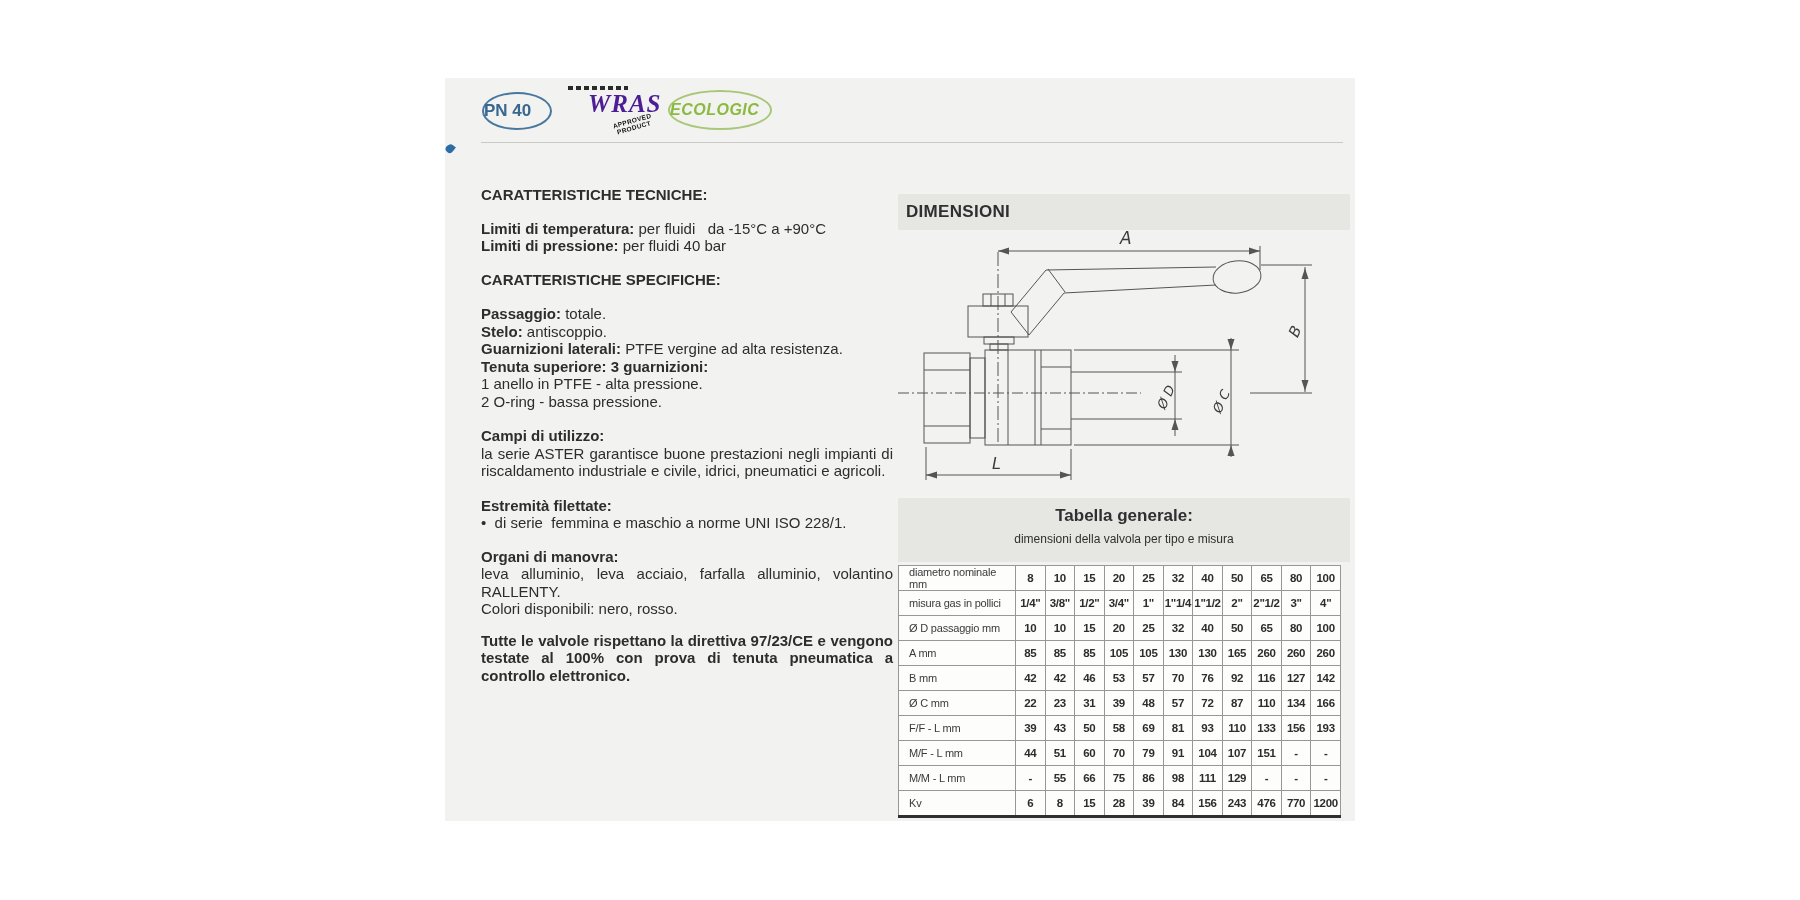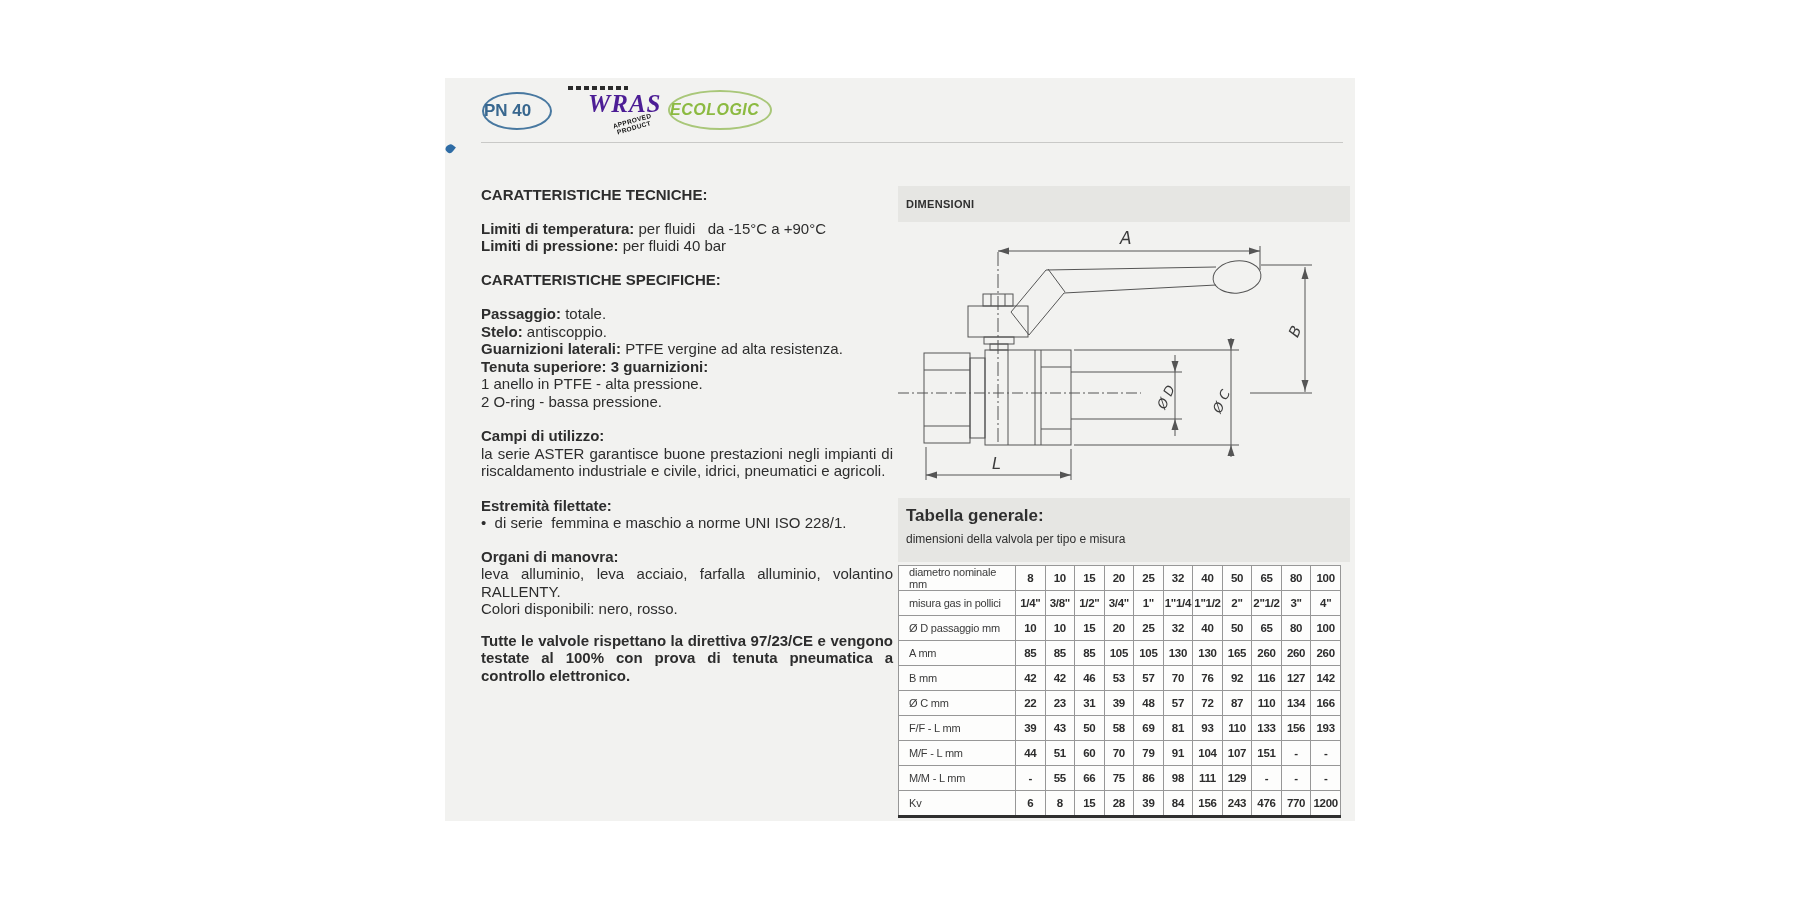--- a/index.html
+++ b/index.html
@@ -48,23 +48,23 @@
   .leftcol p{margin:0 0 16px 0;}
   .leftcol p.tight{margin-bottom:17px;}
   .leftcol p.last{margin-bottom:0;}
   .leftcol .jst{text-align:justify;}
   .hdg{font-weight:bold;}
   
   .gray-box{
     position:absolute;left:453px;width:452px;background:#e6e6e3;box-sizing:border-box;
     color:#2f2f2f;
   }
-  #dim-header{top:108px;height:36px;display:flex;align-items:center;padding-left:8px;
-    font-weight:bold;font-size:11px;letter-spacing:.3px;}
-  #tab-header{top:420px;height:64px;padding:7px 8px 0 8px;}
+  #dim-header{top:116px;height:36px;display:flex;align-items:center;padding-left:8px;
+    font-weight:bold;font-size:17px;letter-spacing:.3px;}
+  #tab-header{top:420px;height:64px;padding:7px 8px 0 8px;text-align:center;}
   #tab-header .t1{font-weight:bold;font-size:17px;line-height:22px;}
   #tab-header .t2{font-size:12px;line-height:24px;}
   #drawing{position:absolute;left:453px;top:144px;width:452px;height:276px;}
   
   #dims-table{
     position:absolute;left:453px;top:487px;width:443px;
     border-collapse:collapse;table-layout:fixed;background:#fdfdfc;
     border:1px solid #868686;border-bottom:3px solid #2f2f2f;
   }
   #dims-table td{

